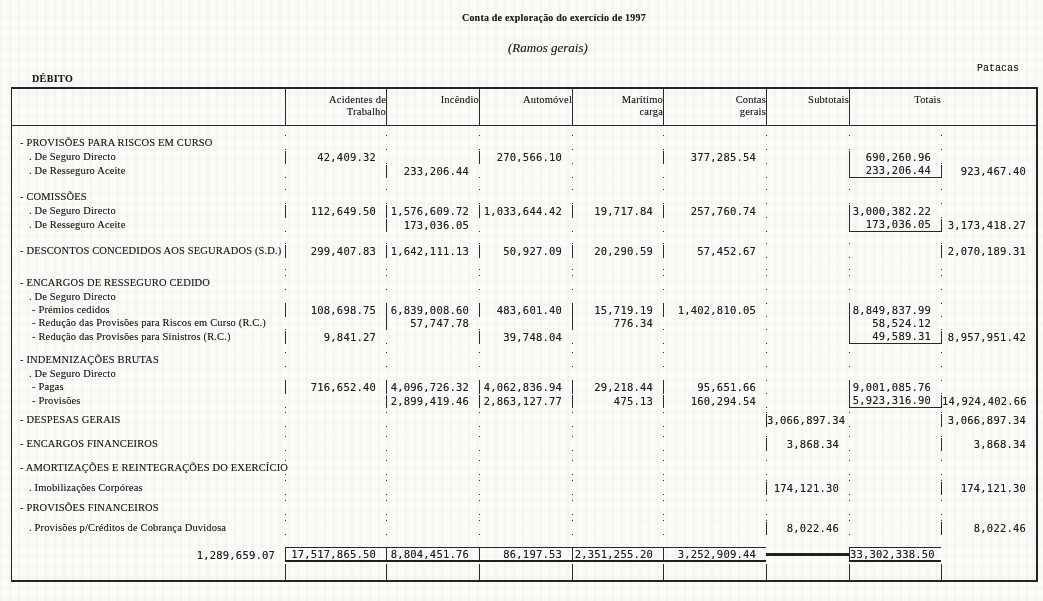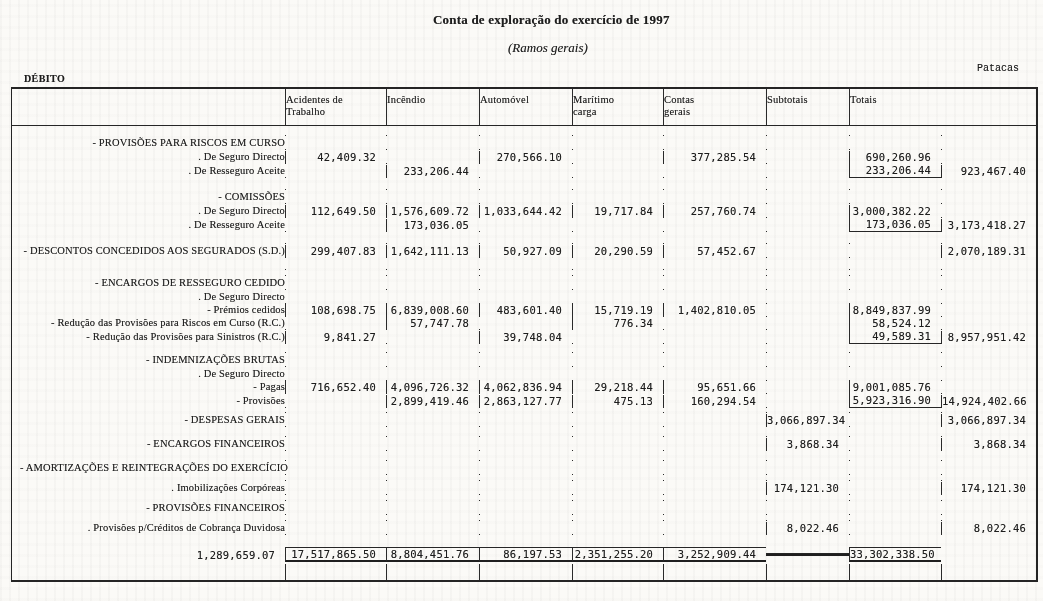--- a/index.html
+++ b/index.html
@@ -8,44 +8,44 @@
     background:#fbfaf7;
     font-family:"Liberation Serif","DejaVu Serif",serif;
     color:#1d1d1d;
   }
   .page::before{
     content:""; position:absolute; inset:0; pointer-events:none;
     background:
       repeating-linear-gradient(90deg, rgba(90,90,90,.035) 0 2px, transparent 2px 9px),
       repeating-linear-gradient(0deg, rgba(120,120,120,.018) 0 3px, transparent 3px 11px);
   }
-  .title{position:absolute; left:433px; top:12px; font-weight:bold; font-size:13px; letter-spacing:.2px; white-space:nowrap;}
+  .title{position:absolute; left:462px; top:12px; font-weight:bold; font-size:10px; letter-spacing:.2px; white-space:nowrap;}
   .subtitle{position:absolute; left:508px; top:40px; font-style:italic; font-size:13px; white-space:nowrap;}
-  .debit{position:absolute; left:24px; top:73px; font-size:10px; letter-spacing:.4px; font-weight:600;}
+  .debit{position:absolute; left:32px; top:73px; font-size:10px; letter-spacing:.4px; font-weight:600;}
   .patacas{position:absolute; left:977px; top:63px; font-size:10px;font-family:Liberation Mono, monospace;}
 
   .tbl{
     position:absolute; left:11px; top:87px; width:1024px; height:491px;
     border:1px solid #242424; border-top-width:2px; border-right-width:2px; border-bottom-width:2px;
     display:flex; flex-direction:column; box-sizing:content-box;
     background:transparent;
   }
   .gr{display:grid; grid-template-columns:273px 101px 93px 93px 91px 103px 83px 92px 95px;}
   .gr>*{box-sizing:border-box; min-width:0;}
   .gr>*:not(:first-child){border-left:1px solid #2a2a2a;}
 
   .hrow{height:36px; border-bottom:1px solid #262626;}
-  .hc{font-size:10.5px; text-align:left; line-height:12px; padding-top:5px; white-space:pre-line; letter-spacing:.2px;}
+  .hc{font-size:10.5px; text-align:right; line-height:12px; padding-top:5px; white-space:pre-line; letter-spacing:.2px;}
 
   .tbody{height:419px; display:flex; flex-direction:column;}
   .row{align-items:end;}
   .rs{height:14px;} .ri{height:14px;} .rb{height:13px;}
   .g6{height:6px;} .g10{height:10px;} .g12{height:12px;}
 
-  .lc{font-size:10.5px; line-height:12px; padding-bottom:1px; white-space:nowrap; letter-spacing:.15px;text-align:right;}
+  .lc{font-size:10.5px; line-height:12px; padding-bottom:1px; white-space:nowrap; letter-spacing:.15px;}
   .L0{padding-left:8px;} .L1{padding-left:17px;} .L2{padding-left:20px;}
   .nc{
     font-family:"DejaVu Sans Mono","Liberation Mono",monospace;
     font-size:10.5px; line-height:12px; text-align:right; padding:0 10px 1px 0;
     white-space:nowrap; letter-spacing:.2px;
   }
   .u{border-bottom:1px solid #262626;}
 
   .trow{height:19px; align-items:center;}
   .trow>*:not(:first-child){border-top:1px solid #262626; border-bottom:2px solid #1f1f1f;}

